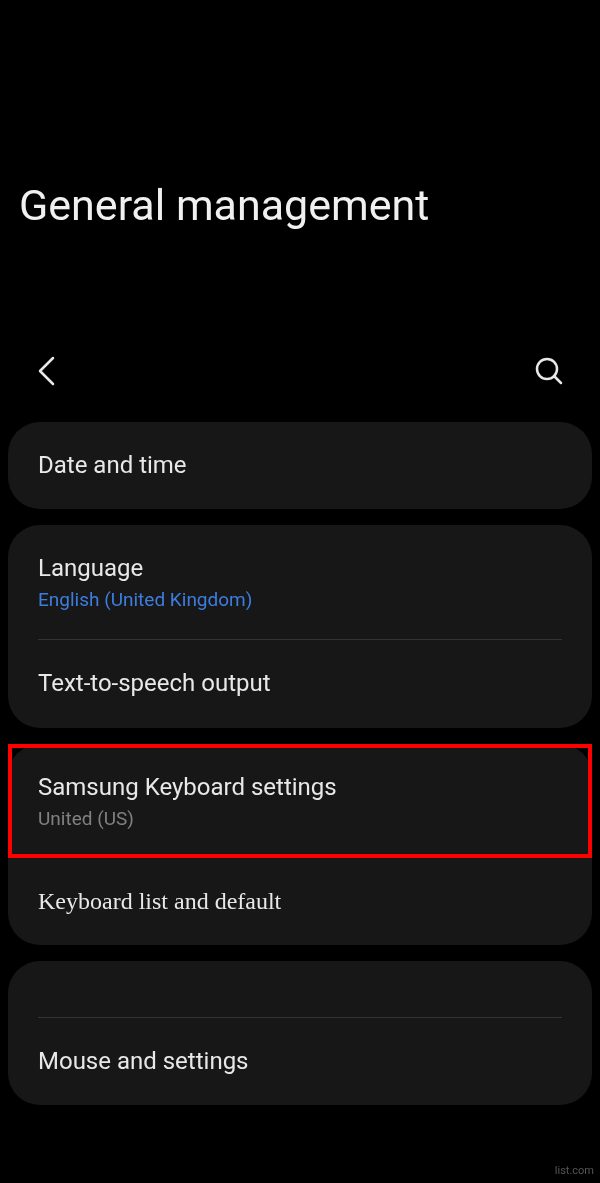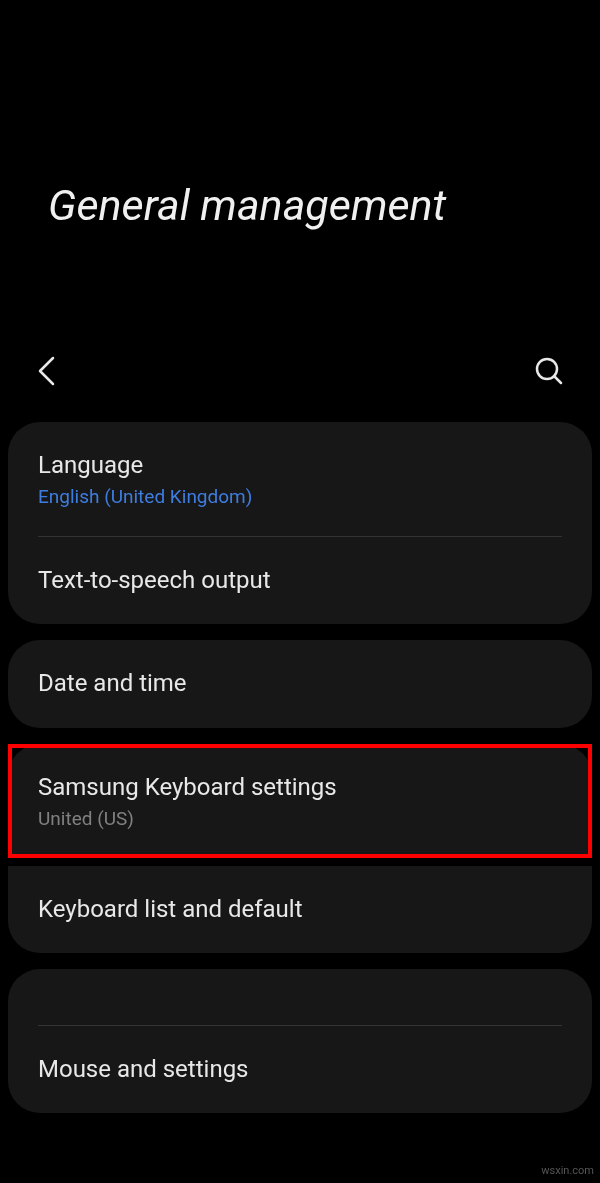--- a/index.html
+++ b/index.html
@@ -9,25 +9,24 @@
     }
     body {
       background: #000000;
       color: #e8e8e8;
       font-family: -apple-system, BlinkMacSystemFont, 'Segoe UI', Roboto, sans-serif;
       width: 600px;
       height: 1183px;
       overflow: hidden;
     }
     .header-title {
-      padding: 180px 40px 120px 48px;
+      padding: 180px 40px 120px 19px;
       font-size: 43px;
       font-weight: 400;
       color: #f0f0f0;
-      font-style: italic;
     }
     .toolbar {
       display: flex;
       justify-content: space-between;
       align-items: center;
       padding: 0 32px 30px 32px;
     }
     .toolbar svg {
       display: block;
     }
@@ -71,27 +70,28 @@
       border-radius: 0;
       margin: 0 0 0 0;
       position: relative;
     }
     .highlighted .item {
       padding: 24px 26px;
     }
     .card-keyboard {
       background: #171717;
       border-radius: 32px 32px 0 0;
-      margin-bottom: 8px;
+      margin-bottom: 0;
       overflow: visible;
     }
     .card-keyboard-bottom {
       background: #171717;
       border-radius: 0 0 32px 32px;
       margin-bottom: 16px;
+      font-family: Liberation Serif, serif;
     }
     .watermark {
       position: absolute;
       bottom: 6px;
       right: 6px;
       font-size: 11px;
       color: #555;
     }
   </style>
 </head>
@@ -110,32 +110,32 @@
       <circle cx="13" cy="13" r="10"></circle>
       <line x1="20" y1="20" x2="27" y2="27"></line>
     </svg>
   </div>
 </div>
 
 <div class="content">
 
   <div class="card">
     <div class="item">
+      <div class="item-title">Date and time</div>
+    </div>
+  </div>
+
+  <div class="card">
+    <div class="item">
       <div class="item-title">Language</div>
       <div class="item-subtitle accent">English (United Kingdom)</div>
     </div>
     <div class="divider"></div>
     <div class="item">
       <div class="item-title">Text-to-speech output</div>
-    </div>
-  </div>
-
-  <div class="card">
-    <div class="item">
-      <div class="item-title">Date and time</div>
     </div>
   </div>
 
   <div class="card-keyboard">
     <div class="highlighted">
       <div class="item">
         <div class="item-title">Samsung Keyboard settings</div>
         <div class="item-subtitle">United (US)</div>
       </div>
     </div>
@@ -150,13 +150,13 @@
     <div class="item">
     </div>
     <div class="divider"></div>
     <div class="item">
       <div class="item-title">Mouse and settings</div>
     </div>
   </div>
 
 </div>
 
-<div class="watermark">wsxin.com</div>
+<div class="watermark">list.com</div>
 
 </body></html>

